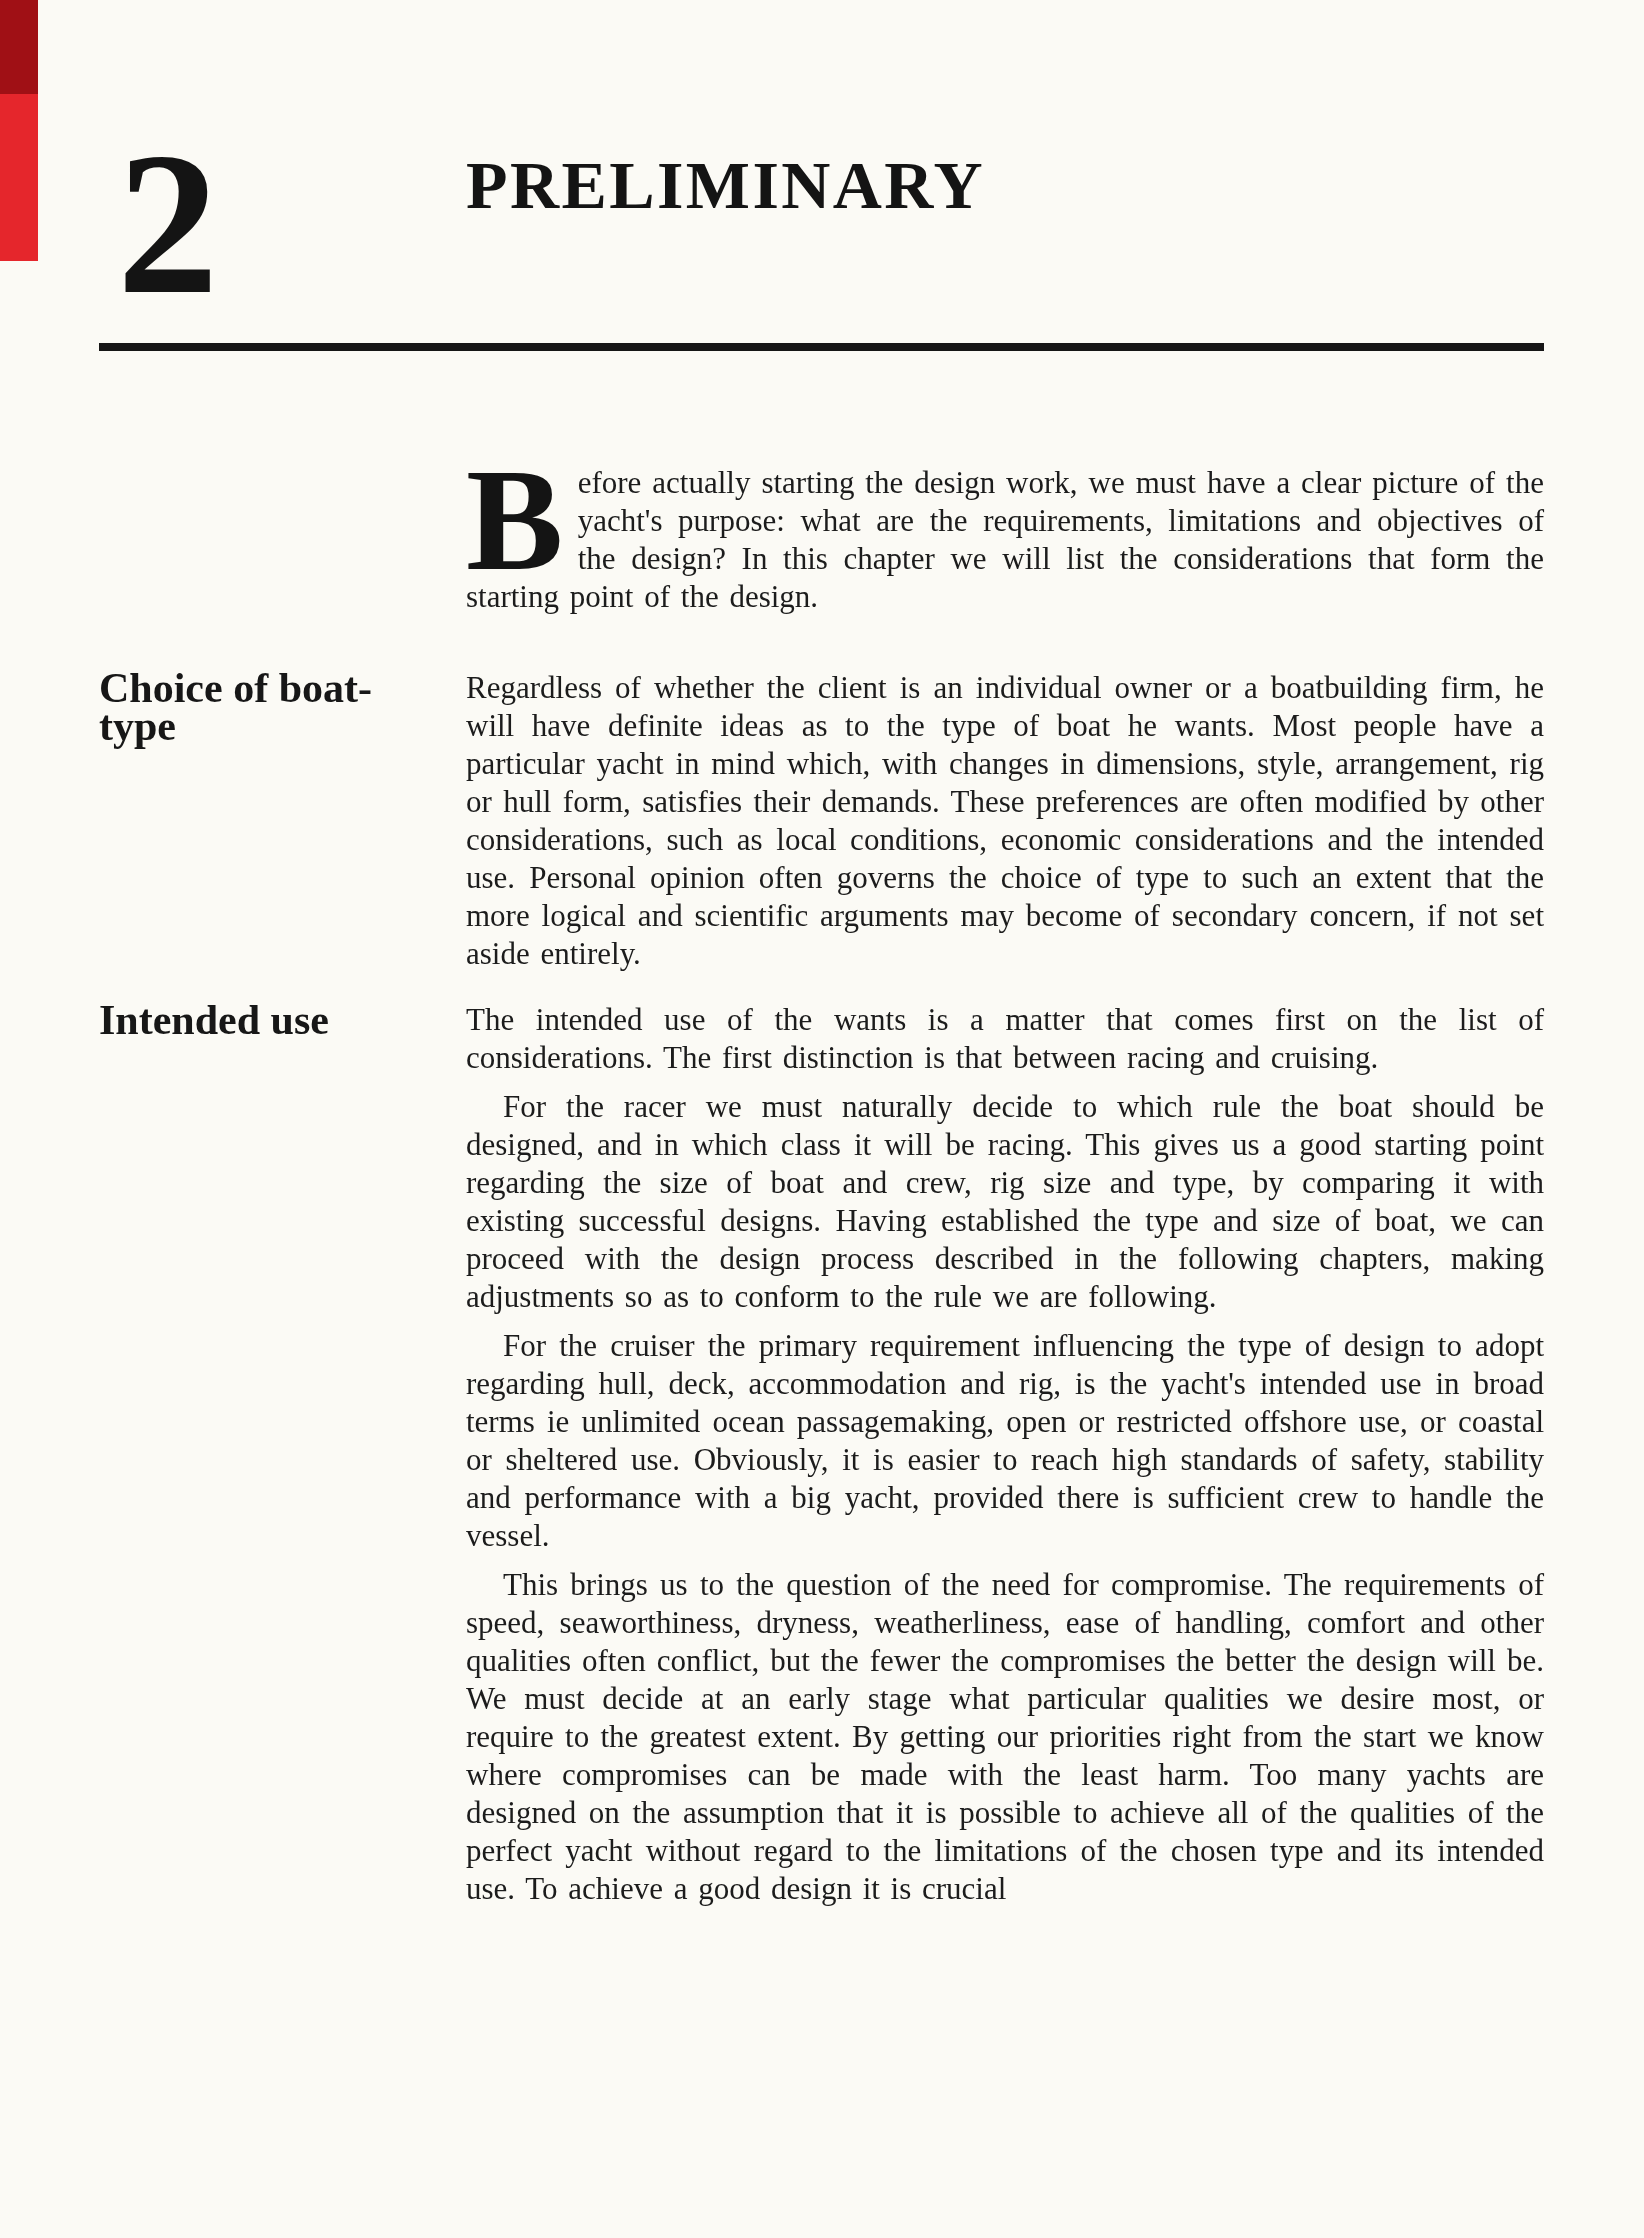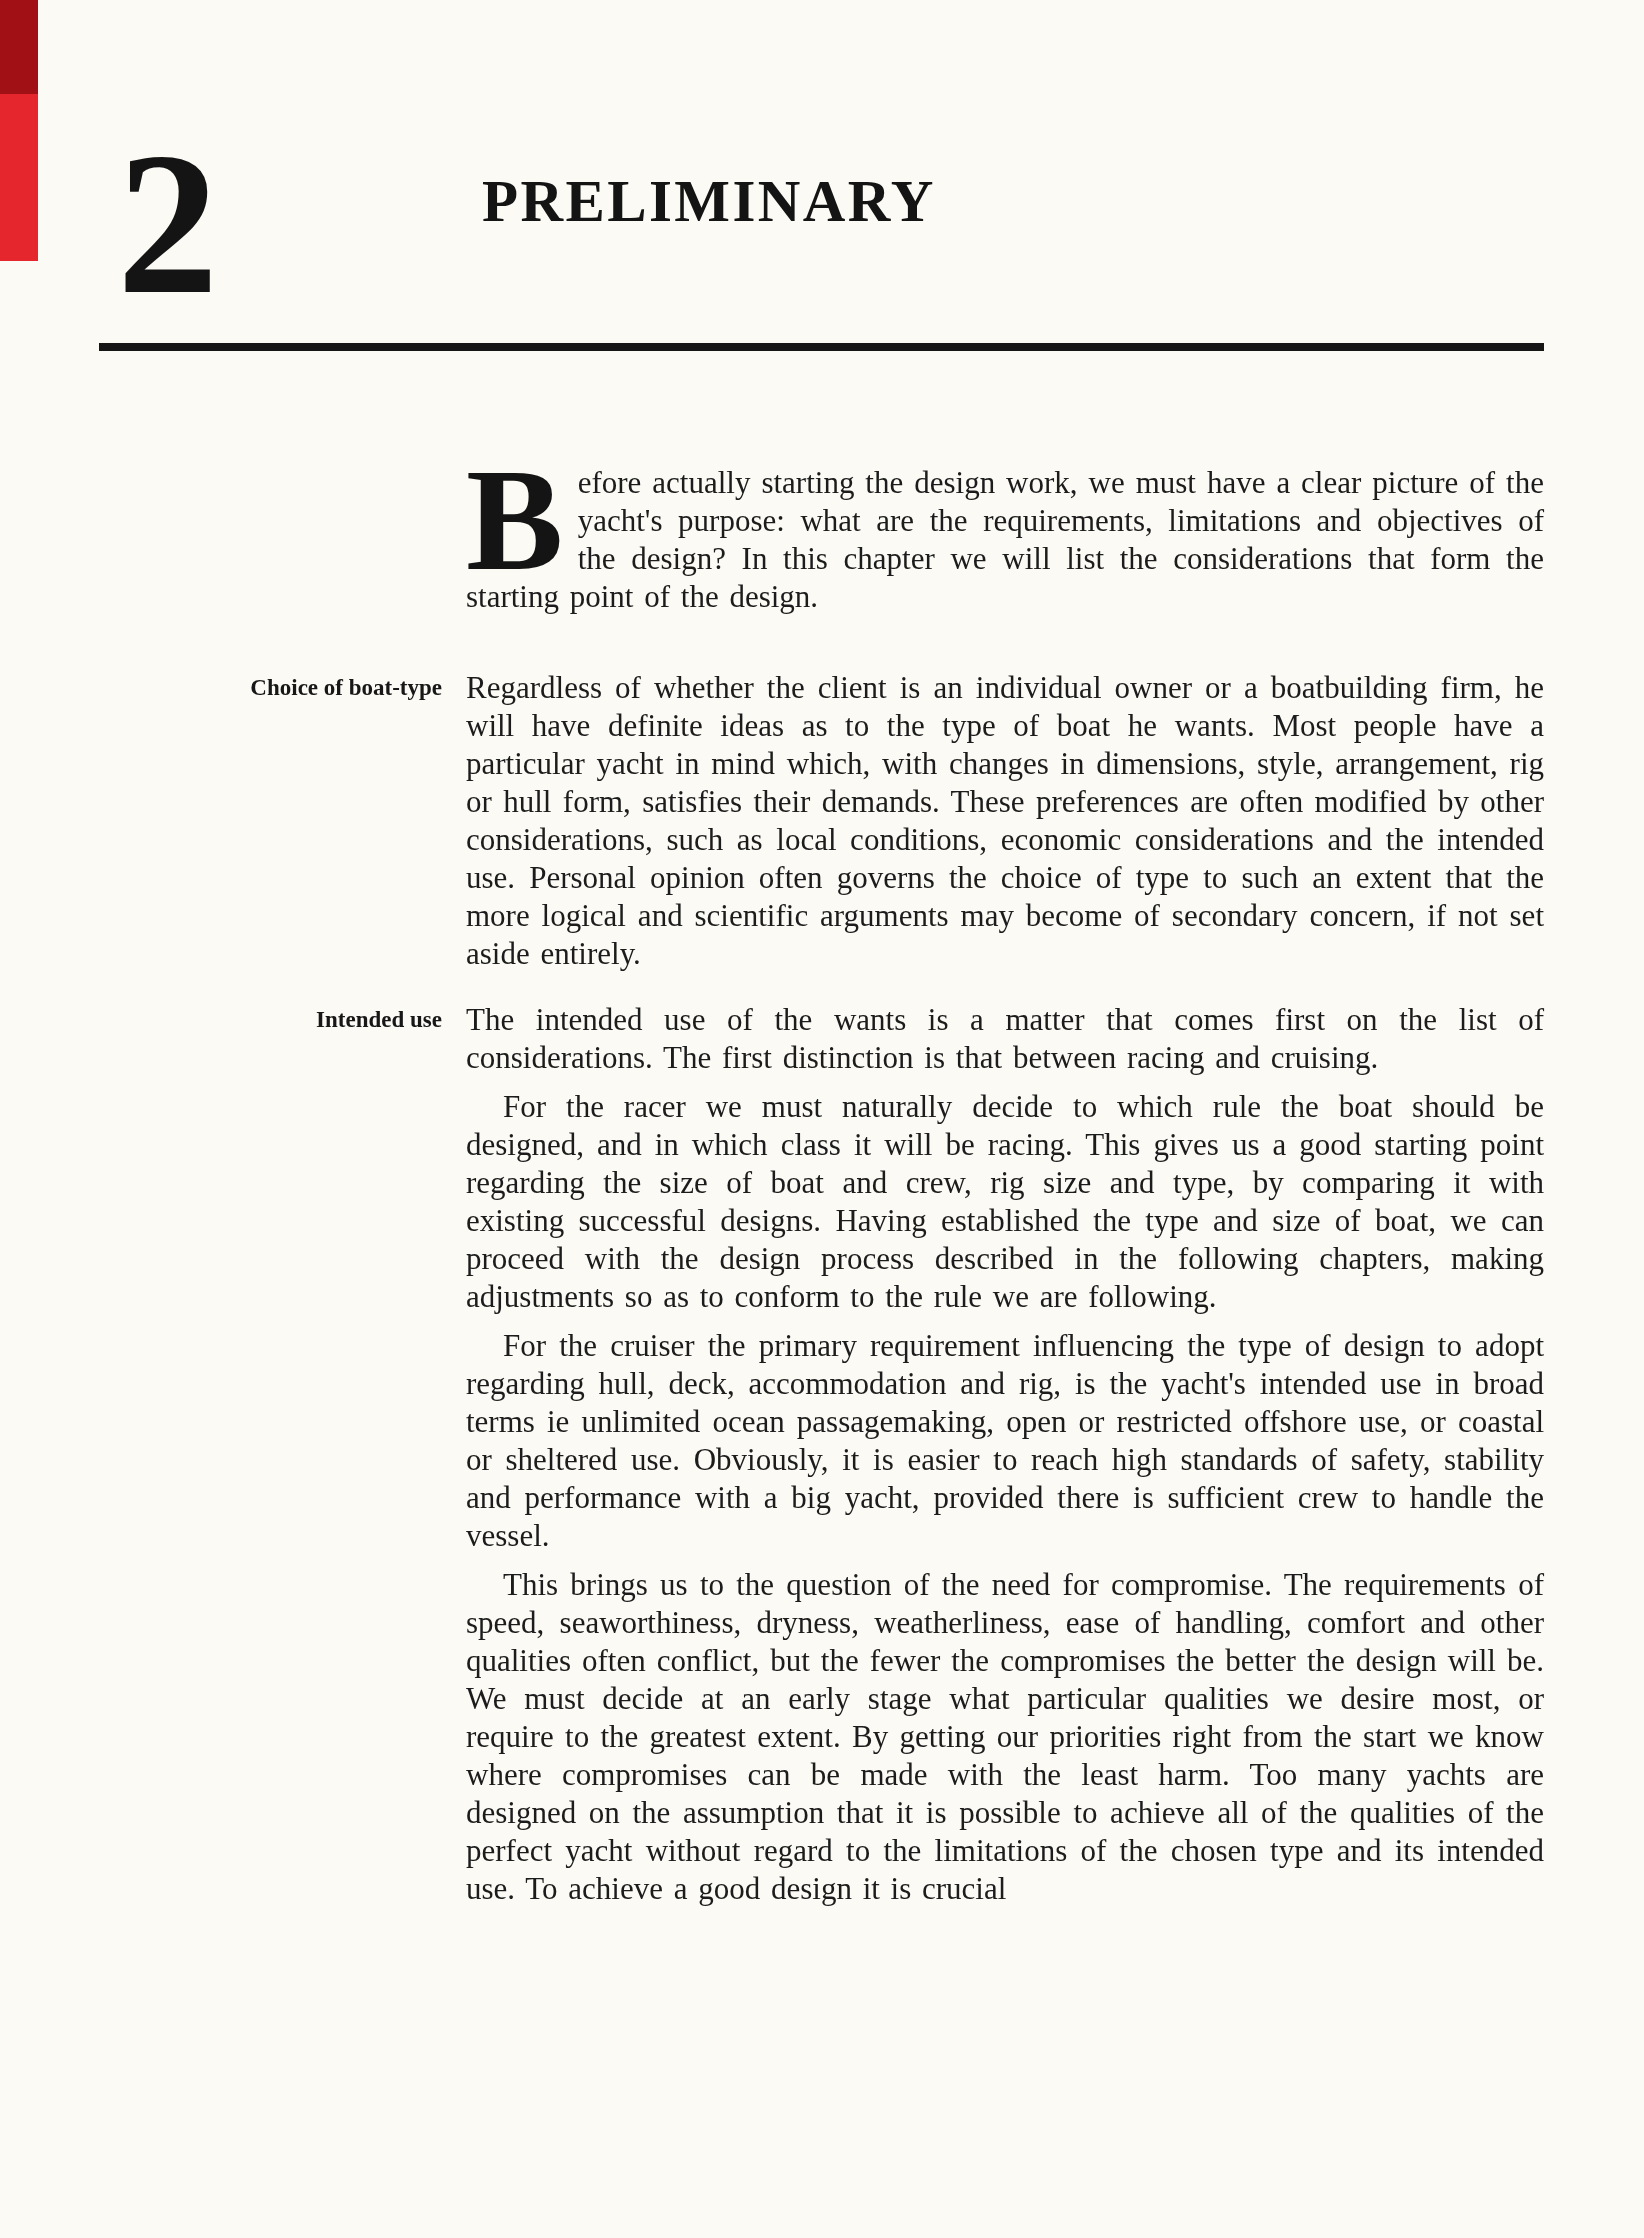--- a/index.html
+++ b/index.html
@@ -34,22 +34,22 @@
     align-items: start;
   }
   .chapter-number {
     font-size: 203px;
     font-weight: bold;
     line-height: 179px;
     padding-left: 18px;
     color: #141414;
   }
   .chapter-title {
-    margin: 16px;
-    font-size: 59px;
+    margin: 0;
+    font-size: 68px;
     font-weight: bold;
     line-height: 103px;
     letter-spacing: 2.4px;
     color: #141414;
   }
   .rule {
     margin-top: 30px;
     height: 8.4px;
     background: #161616;
   }
@@ -67,25 +67,25 @@
     float: left;
     font-weight: bold;
     font-size: 146px;
     line-height: 113px;
     height: 113px;
     margin-right: 14.3px;
     color: #141414;
   }
   .margin-heading {
     font-weight: bold;
-    font-size: 23px;
+    font-size: 42px;
     line-height: 38px;
     color: #171717;
     padding-right: 24px;
-    text-align: right;
+    text-align: left;
     word-spacing: normal;
   }
   .section-choice { margin-top: 53px; }
   .section-intended { margin-top: 27.5px; }
   .indent { text-indent: 37px; }
   .body-col p + p { margin-top: 11px; }
 </style>
 </head>
 <body>
 

